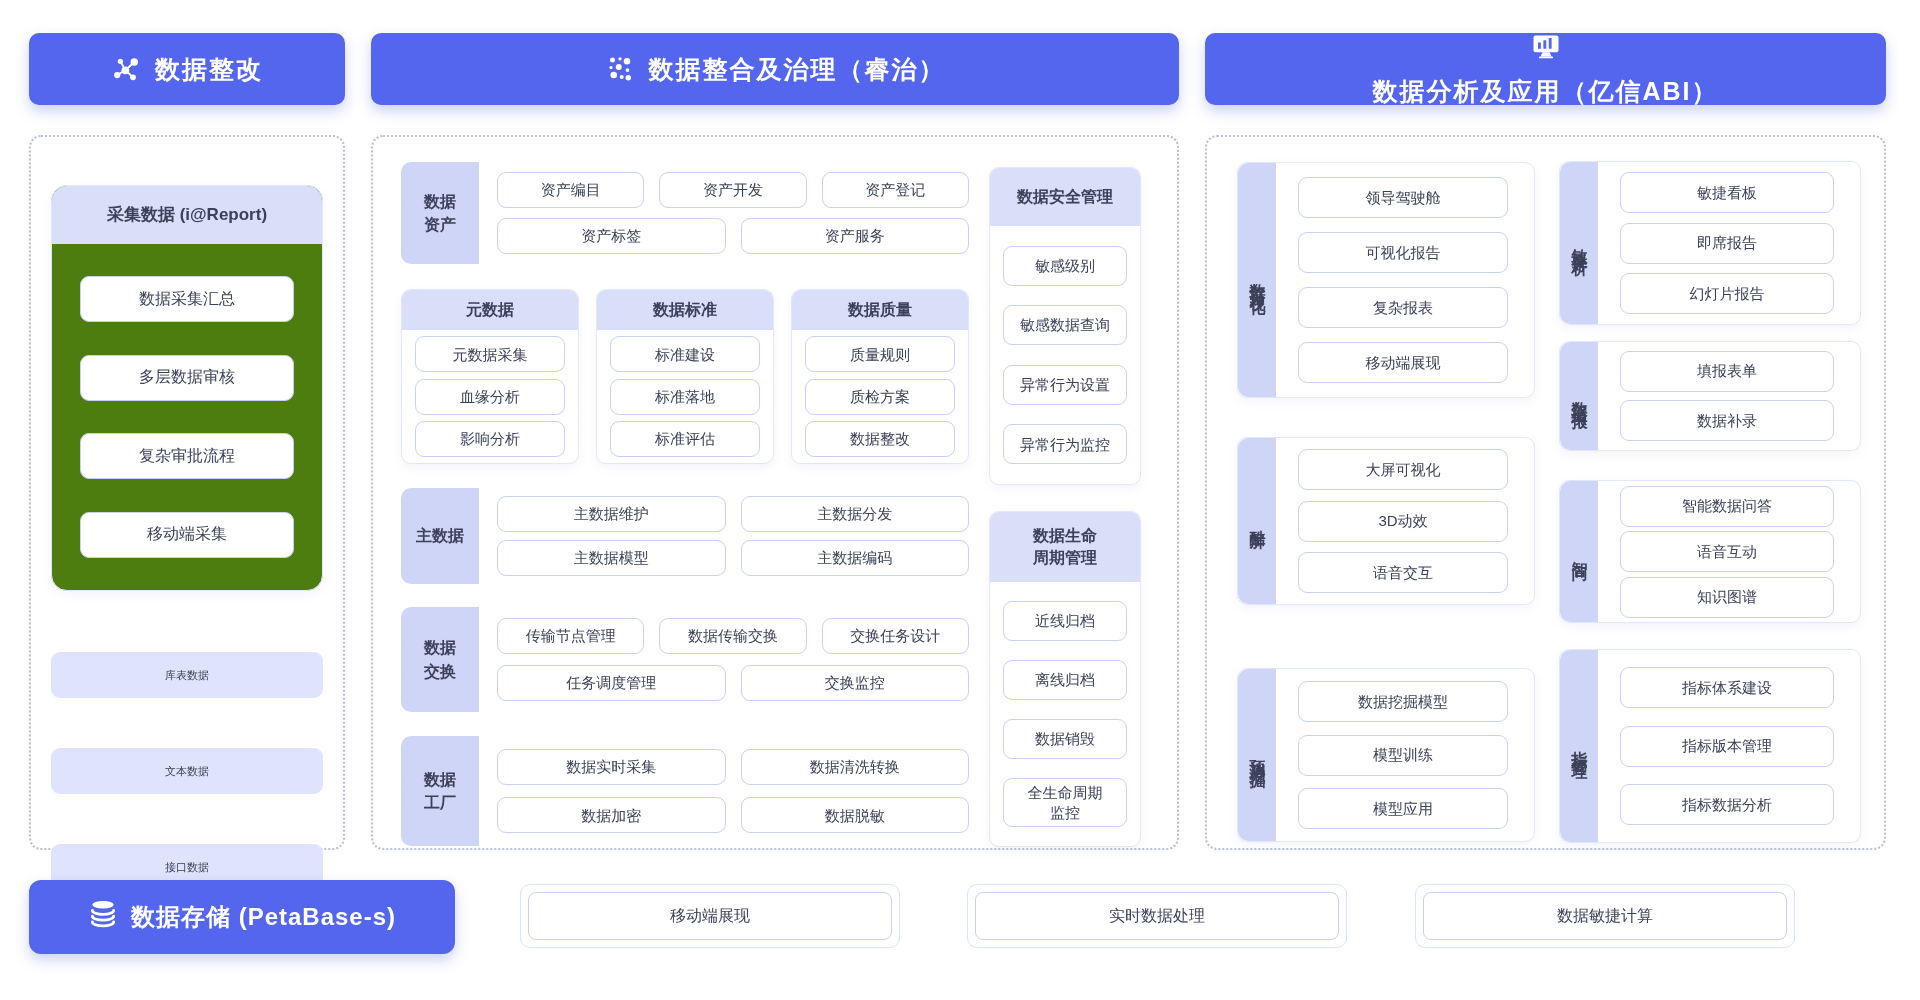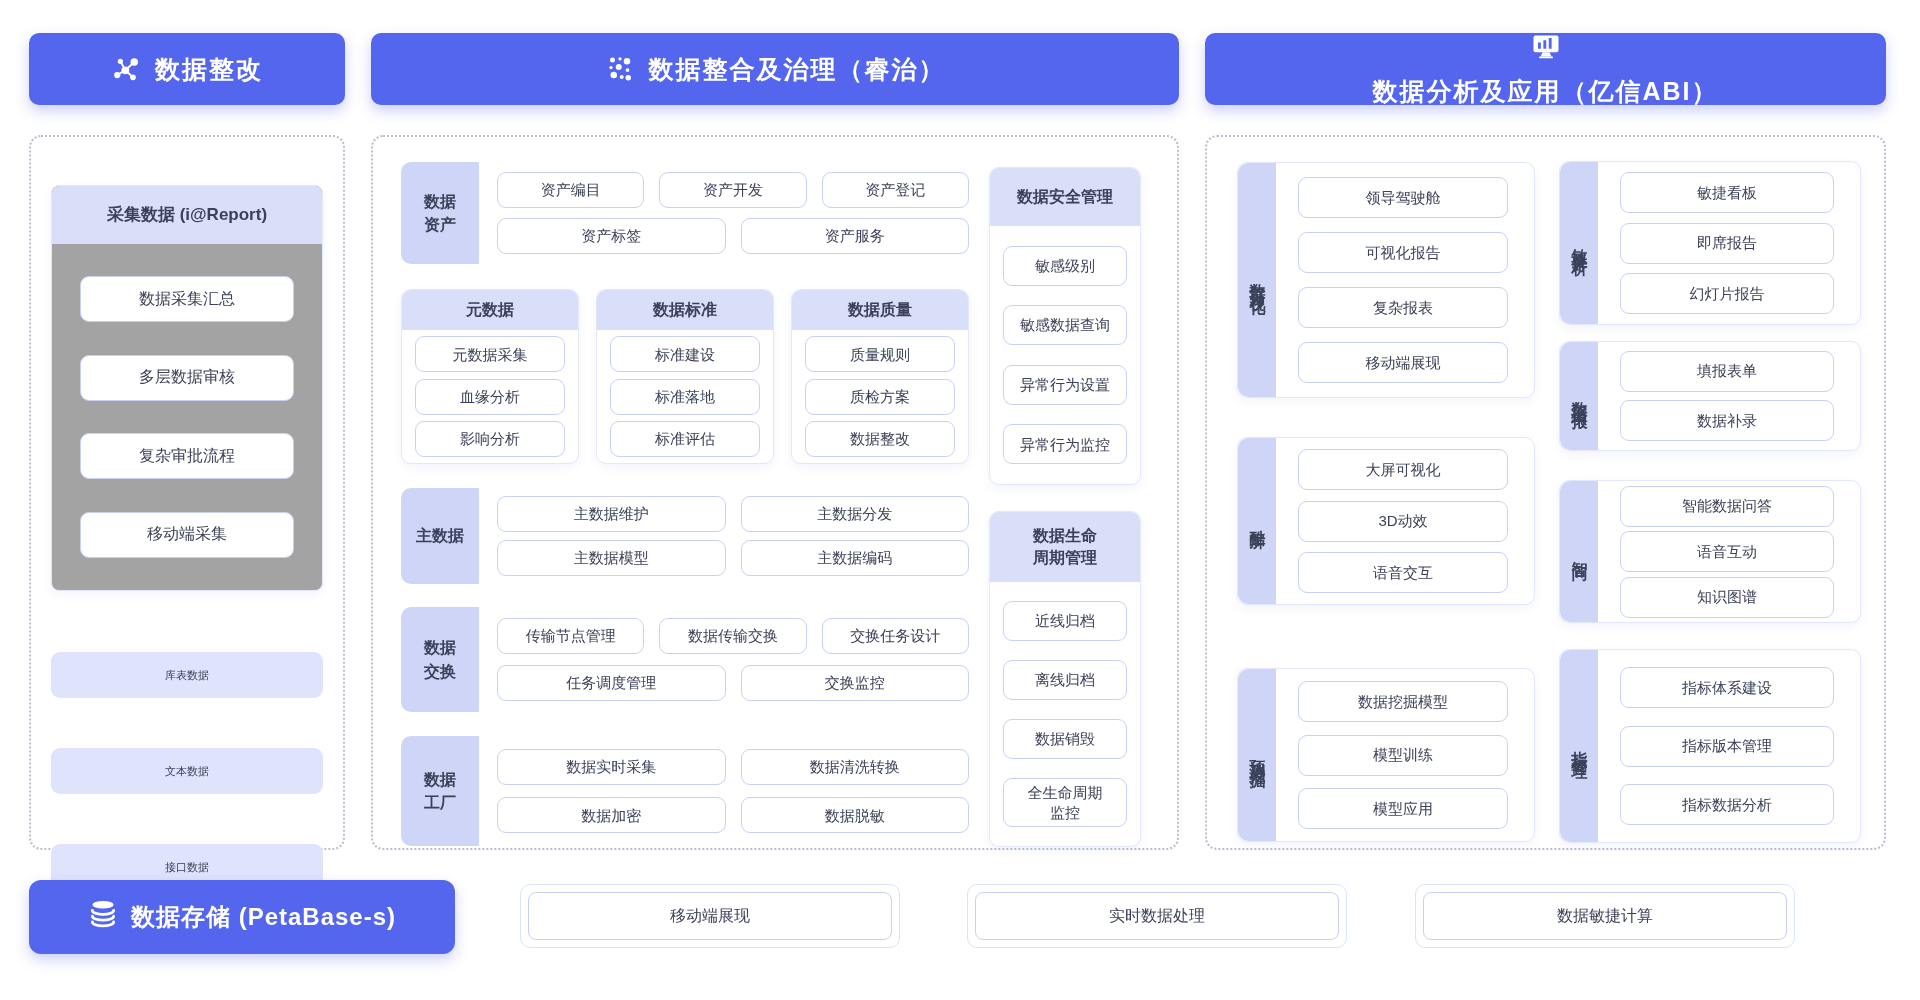--- a/index.html
+++ b/index.html
@@ -18,21 +18,21 @@
   .hdr{position:absolute;top:33px;height:72px;background:var(--accent);border-radius:10px;
        display:flex;align-items:center;justify-content:center;gap:14px;color:#fff;
        font-size:25px;font-weight:700;letter-spacing:2px;
        box-shadow:0 6px 14px rgba(85,102,238,.30);}
   .hdr svg{display:block;}
 
   .panel{position:absolute;top:135px;height:715px;border:2px dotted #b8bfce;border-radius:12px;box-sizing:border-box;}
 
   
   .p1-inner{padding:48px 20px 0;box-sizing:border-box;height:100%;}
-  .card{border:1px solid var(--card-bd);border-radius:8px;background:#a3a3a3;overflow:hidden;
+  .card{border:1px solid var(--card-bd);border-radius:16px;background:#4d7c0f;overflow:hidden;
         box-shadow:0 4px 10px rgba(120,130,200,.08);}
   .card-head{background:var(--lav-head);height:58px;display:flex;align-items:center;justify-content:center;
              font-size:17px;font-weight:600;white-space:pre-line;text-align:center;line-height:1.3;}
   .card-body{display:flex;flex-direction:column;justify-content:space-evenly;padding:0 28px;height:346px;}
   .box{border:1px solid var(--item-bd);border-radius:9px;background:#fff;display:flex;align-items:center;
        justify-content:center;font-size:15px;text-align:center;white-space:pre-line;line-height:1.3;
        box-sizing:border-box;}
   .card-body .box{min-height:46px;font-size:16px;}
   .bars{display:flex;flex-direction:column;gap:26px;margin-top:37px;}
   .bar{background:var(--lav-bar);border-radius:9px;height:46px;display:flex;align-items:center;

